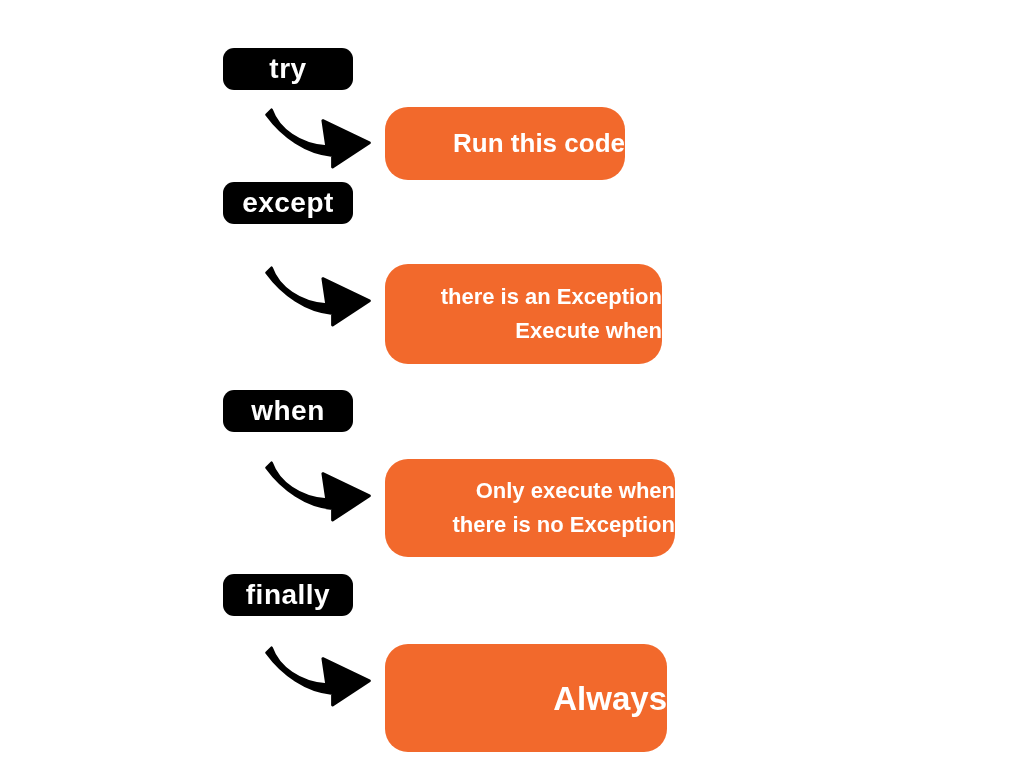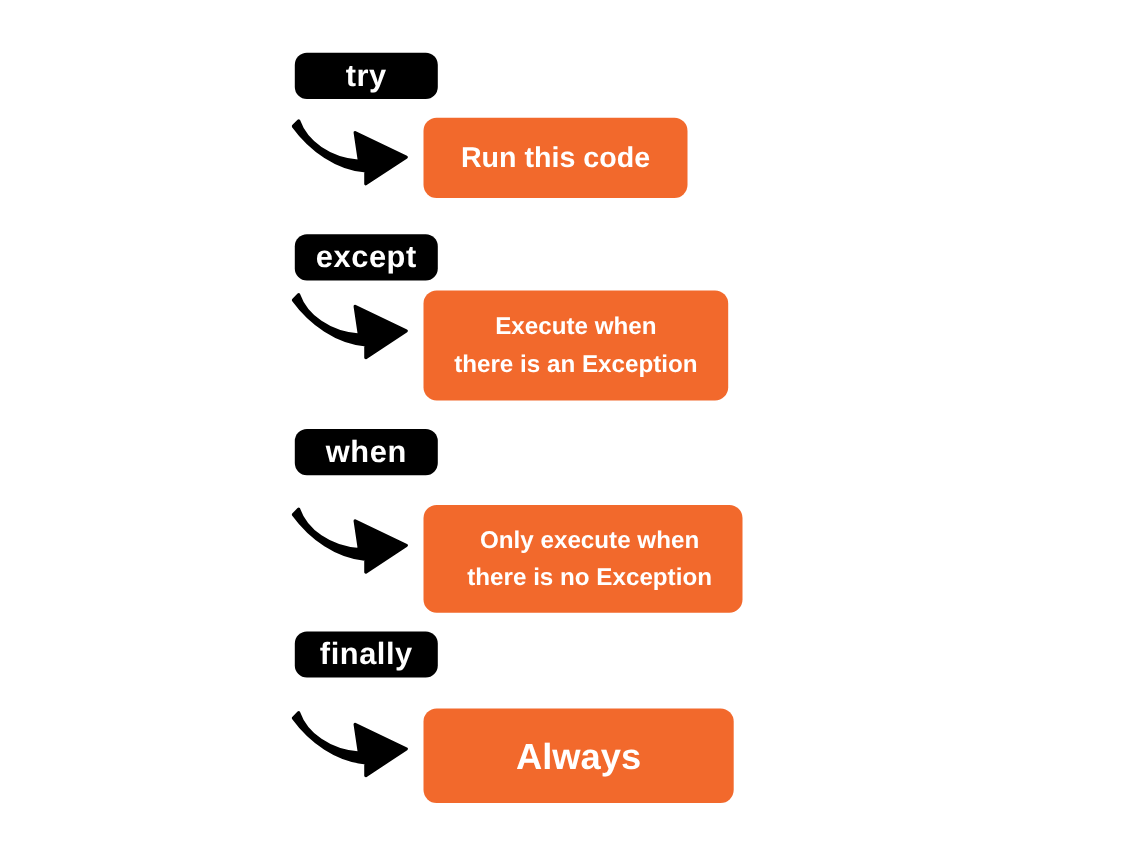--- a/index.html
+++ b/index.html
@@ -18,57 +18,56 @@
     height: 42px;
     background: var(--kw-bg, #000000);
     color: var(--kw-text, #ffffff);
     border-radius: 11px;
     display: flex;
     align-items: center;
     justify-content: center;
     font-weight: 700;
     font-size: 28px;
     letter-spacing: 0.5px;
-    margin-left: 45px;
   }
   .kw.r0 { top: 48px; }
-  .kw.r1 { top: 213px; }
+  .kw.r1 { top: 182px; }
   .kw.r2 { top: 390px; }
   .kw.r3 { top: 574px; text-align: center; }
 
   .arrow {
     position: absolute;
     left: 265px;
     width: 108px;
     height: 62px;
   }
   .arrow.r0 { top: 107px; }
   .arrow.r1 { top: 265px; }
   .arrow.r2 { top: 460px; }
   .arrow.r3 { top: 645px; }
   .arrow svg { width: 100%; height: 100%; display: block; }
 
   .callout {
     position: absolute;
     left: 385px;
     background: var(--accent, #f2692c);
     color: var(--callout-text, #ffffff);
-    border-radius: 12px;
+    border-radius: 23px;
     display: flex;
     flex-direction: column;
-    align-items: center;
+    align-items: flex-end;
     justify-content: center;
     font-weight: 700;
     text-align: center;
   }
   .callout span { display: block; }
   .callout.r0 { top: 107px; width: 240px; height: 73px; font-size: 26px; }
   .callout.r1 { top: 264px; width: 277px; height: 100px; font-size: 22px; line-height: 34px; }
   .callout.r2 { top: 459px; width: 278px; height: 98px; font-size: 22px; line-height: 34px; padding-left: 12px; }
-  .callout.r3 { top: 644px; width: 282px; height: 86px; font-size: 33px; line-height: 49px; }
+  .callout.r3 { top: 644px; width: 282px; height: 108px; font-size: 33px; line-height: 49px; }
 </style>
 </head>
 <body>
 
 <div class="canvas">
 
   <div class="kw r0">
     <span>try</span>
   </div>
   <div class="arrow r0">
@@ -83,22 +82,22 @@
 
   <div class="kw r1">
     <span>except</span>
   </div>
   <div class="arrow r1">
     <svg viewBox="0 0 110 64" aria-hidden="true">
       <path d="M6,3 C13,23 35,39 63,41 L59,14 L107,37 L69,62 L69,50 C42,48 17,30 1,8 Z" fill="#000000" stroke="#000000" stroke-width="3" stroke-linejoin="round"></path>
     </svg>
   </div>
   <div class="callout r1">
+    <span>there is an Exception</span>
     <span>Execute when</span>
-    <span>there is an Exception</span>
   </div>
 
   <div class="kw r2">
     <span>when</span>
   </div>
   <div class="arrow r2">
     <svg viewBox="0 0 110 64" aria-hidden="true">
       <path d="M6,3 C13,23 35,39 63,41 L59,14 L107,37 L69,62 L69,50 C42,48 17,30 1,8 Z" fill="#000000" stroke="#000000" stroke-width="3" stroke-linejoin="round"></path>
     </svg>
   </div>

